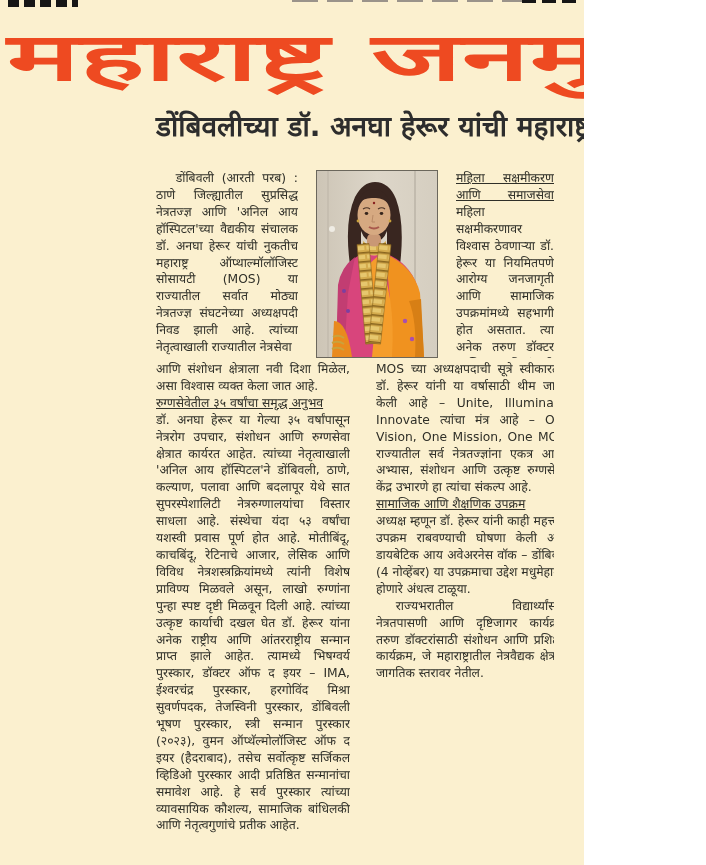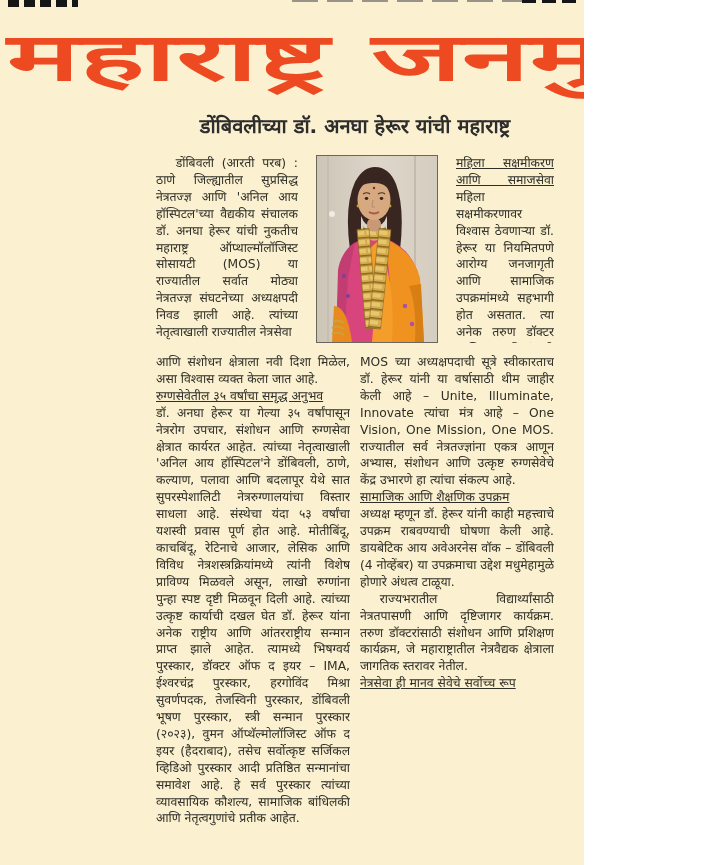--- a/index.html
+++ b/index.html
@@ -16,28 +16,28 @@
     background:repeating-linear-gradient(90deg,#161616 0 11px,rgba(0,0,0,0) 11px 16px);}
   .frag-b{position:absolute;top:0;left:292px;width:232px;height:2px;
     background:repeating-linear-gradient(90deg,#9a938a 0 26px,rgba(0,0,0,0) 26px 35px);}
   .frag-c{position:absolute;top:0;right:4px;width:58px;height:3px;
     background:repeating-linear-gradient(90deg,#161616 0 14px,rgba(0,0,0,0) 14px 20px);}
 
   .masthead-wrap{margin:4px 0 0 0;height:104px;}
   .masthead-wrap svg{display:block;margin:0 auto;}
 
   .article{width:398px;margin:2px 0 0 156px;}
-  .headline{font-weight:bold;color:#2d2d2d;text-align:center;
-    font-size:20px;line-height:33px;}
+  .headline{font-weight:bold;color:#2d2d2d;text-align:right;
+    font-size:28px;line-height:33px;}
   .headline .hl-line{white-space:nowrap;}
 
-  .row-top{display:flex;gap:18px;margin-top:12px;height:188px;overflow:hidden;}
+  .row-top{display:flex;gap:18px;margin-top:27px;height:188px;overflow:hidden;}
   .col-narrow-left{width:142px;flex:0 0 142px;overflow:hidden;}
   .col-narrow-right{flex:1;overflow:hidden;}
-  .row-bottom{display:flex;gap:10px;margin-top:11px;overflow:hidden;}
+  .row-bottom{display:flex;gap:26px;margin-top:3px;overflow:hidden;}
   .col-wide{width:194px;flex:0 0 194px;overflow:hidden;}
 
   .body-text{font-size:12.3px;line-height:16.9px;text-align:justify;}
   .body-text p{margin:0;text-indent:1.6em;}
   .body-text p.cont{text-indent:0;}
   .subhead{margin:0;text-indent:0;text-decoration:underline;}
   .subhead.spread{text-align-last:justify;}
   .subhead.indented{text-indent:1.6em;}
 
   figure.photo{margin:0;width:120px;flex:0 0 120px;height:186px;
@@ -141,18 +141,17 @@
         <p class="cont">आणि संशोधन क्षेत्राला नवी दिशा मिळेल, असा विश्वास व्यक्त केला जात आहे.</p>
         <div class="subhead">रुग्णसेवेतील ३५ वर्षांचा समृद्ध अनुभव</div>
         <p class="cont">डॉ. अनघा हेरूर या गेल्या ३५ वर्षांपासून नेत्ररोग उपचार, संशोधन आणि रुग्णसेवा क्षेत्रात कार्यरत आहेत. त्यांच्या नेतृत्वाखाली 'अनिल आय हॉस्पिटल'ने डोंबिवली, ठाणे, कल्याण, पलावा आणि बदलापूर येथे सात सुपरस्पेशालिटी नेत्ररुग्णालयांचा विस्तार साधला आहे. संस्थेचा यंदा ५३ वर्षांचा यशस्वी प्रवास पूर्ण होत आहे. मोतीबिंदू, काचबिंदू, रेटिनाचे आजार, लेसिक आणि विविध नेत्रशस्त्रक्रियांमध्ये त्यांनी विशेष प्राविण्य मिळवले असून, लाखो रुग्णांना पुन्हा स्पष्ट दृष्टी मिळवून दिली आहे. त्यांच्या उत्कृष्ट कार्याची दखल घेत डॉ. हेरूर यांना अनेक राष्ट्रीय आणि आंतरराष्ट्रीय सन्मान प्राप्त झाले आहेत. त्यामध्ये भिषग्वर्य पुरस्कार, डॉक्टर ऑफ द इयर – IMA, ईश्वरचंद्र पुरस्कार, हरगोविंद मिश्रा सुवर्णपदक, तेजस्विनी पुरस्कार, डोंबिवली भूषण पुरस्कार, स्त्री सन्मान पुरस्कार (२०२३), वुमन ऑप्थॅल्मोलॉजिस्ट ऑफ द इयर (हैदराबाद), तसेच सर्वोत्कृष्ट सर्जिकल व्हिडिओ पुरस्कार आदी प्रतिष्ठित सन्मानांचा समावेश आहे. हे सर्व पुरस्कार त्यांच्या व्यावसायिक कौशल्य, सामाजिक बांधिलकी आणि नेतृत्वगुणांचे प्रतीक आहेत.</p>
       </div>
 
       <div class="col-wide body-text">
         <p class="cont">MOS च्या अध्यक्षपदाची सूत्रे स्वीकारताच डॉ. हेरूर यांनी या वर्षासाठी थीम जाहीर केली आहे – Unite, Illuminate, Innovate त्यांचा मंत्र आहे – One Vision, One Mission, One MOS. राज्यातील सर्व नेत्रतज्ज्ञांना एकत्र आणून अभ्यास, संशोधन आणि उत्कृष्ट रुग्णसेवेचे केंद्र उभारणे हा त्यांचा संकल्प आहे.</p>
         <div class="subhead">सामाजिक आणि शैक्षणिक उपक्रम</div>
         <p class="cont">अध्यक्ष म्हणून डॉ. हेरूर यांनी काही महत्त्वाचे उपक्रम राबवण्याची घोषणा केली आहे. डायबेटिक आय अवेअरनेस वॉक – डोंबिवली (4 नोव्हेंबर) या उपक्रमाचा उद्देश मधुमेहामुळे होणारे अंधत्व टाळूया.</p>
         <p>राज्यभरातील विद्यार्थ्यांसाठी नेत्रतपासणी आणि दृष्टिजागर कार्यक्रम. तरुण डॉक्टरांसाठी संशोधन आणि प्रशिक्षण कार्यक्रम, जे महाराष्ट्रातील नेत्रवैद्यक क्षेत्राला जागतिक स्तरावर नेतील.</p>
-        <div class="subhead">नेत्रसेवा ही मानव सेवेचे सर्वोच्च रूप</div>
       </div>
     </div>
 
   </div>
 </div>
 
 </body></html>

